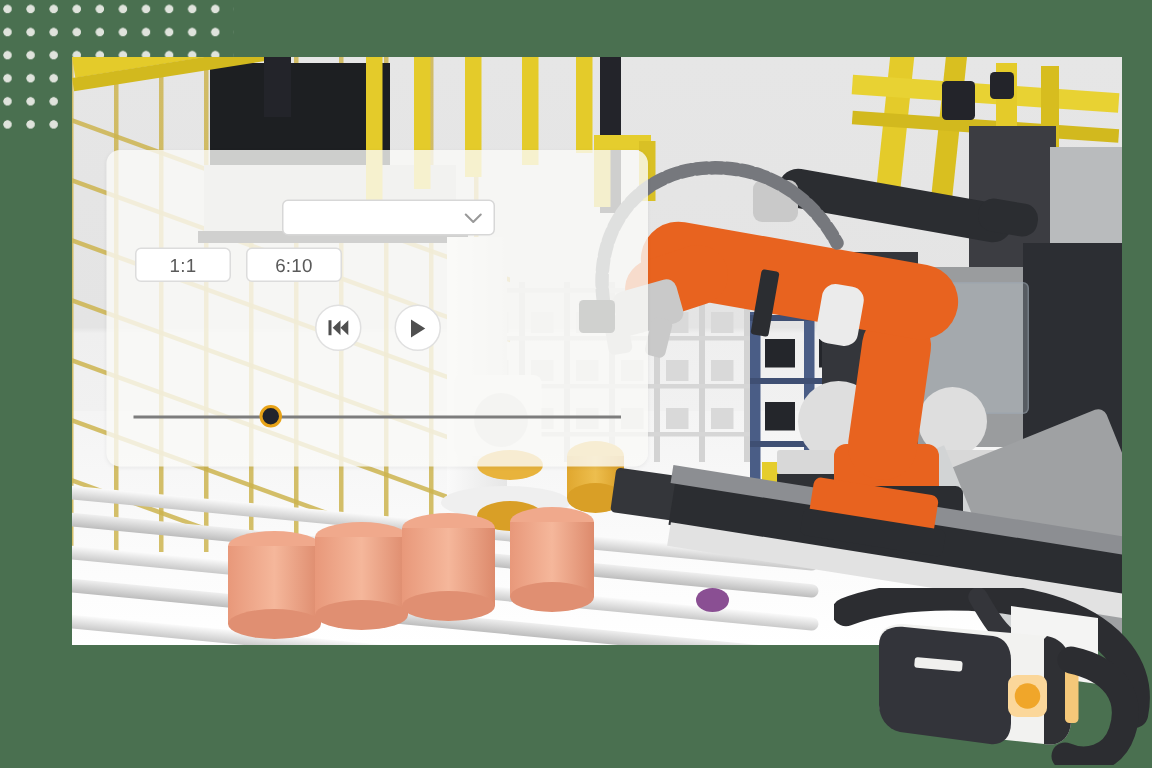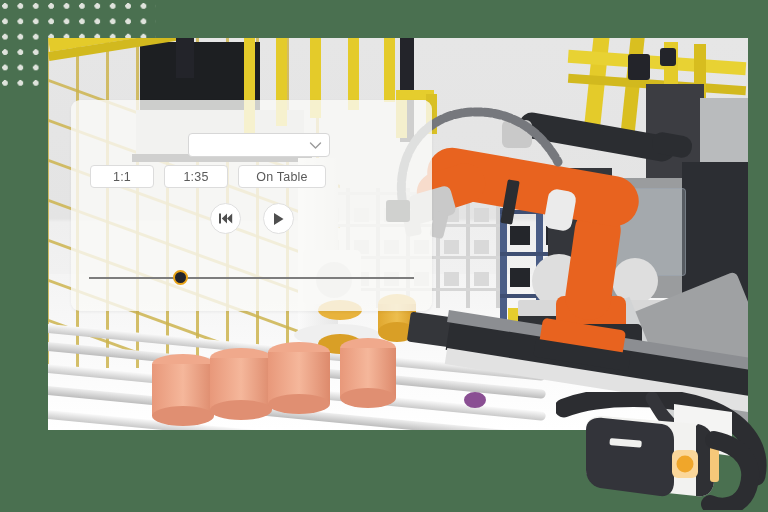--- a/index.html
+++ b/index.html
@@ -356,22 +356,21 @@
 
     <div class="select-wrap">
       <span class="select-value"></span>
       <svg class="chev" width="13" height="9" viewBox="0 0 13 9">
         <path d="M1.5 2 L6.5 7 L11.5 2" stroke="#9a9a9a" stroke-width="1.4" fill="none" stroke-linecap="round" stroke-linejoin="round"></path>
       </svg>
     </div>
 
     <div class="btn-row">
       <div class="mode-btn">1:1</div>
-      <div class="mode-btn">1:35</div>
-      <div class="mode-btn">On Table</div>
+      <div class="mode-btn">6:10</div>
     </div>
 
     <div class="transport">
       <div class="circ-btn">
         <svg width="15" height="13" viewBox="0 0 15 13">
           <rect x="1" y="1.5" width="2" height="10" fill="#4f4f4f"></rect>
           <path d="M9 1.5 L9 11.5 L3.8 6.5 Z" fill="#4f4f4f"></path>
           <path d="M14.2 1.5 L14.2 11.5 L9 6.5 Z" fill="#4f4f4f"></path>
         </svg>
       </div>

